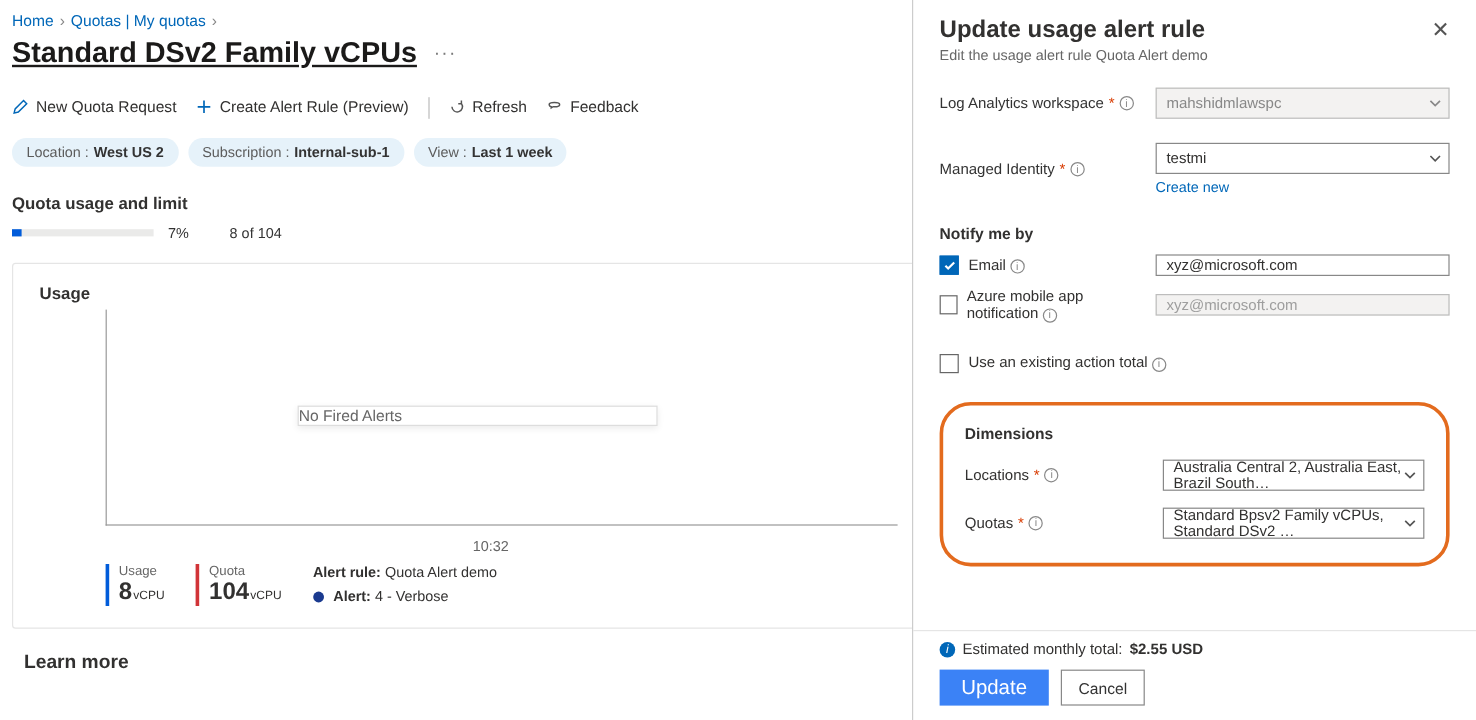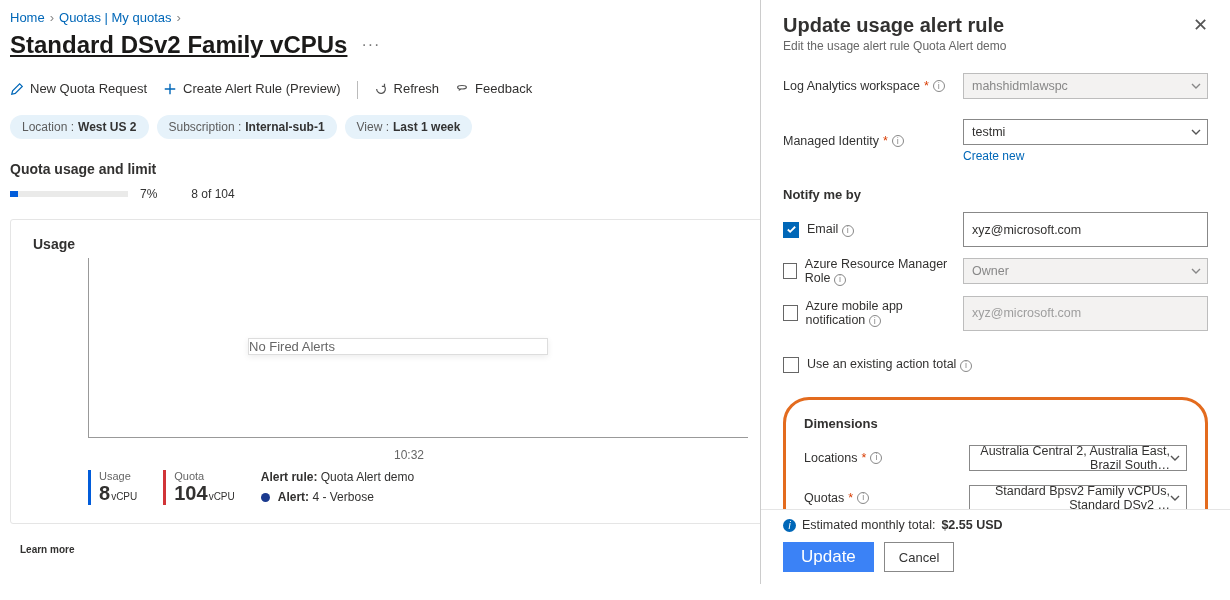--- a/index.html
+++ b/index.html
@@ -33,50 +33,50 @@
   .metrics-row { display: flex; gap: 26px; margin-top: 12px; align-items: flex-start; margin-left: 55px; }
   .metric-box { border-left: 3px solid #015cda; padding-left: 8px; }
   .metric-box.red { border-left-color: #d13438; }
   .metric-box .lbl { font-size: 11px; color: #666; }
   .metric-box .val { font-size: 20px; font-weight: 600; display: flex; align-items: baseline; gap: 1px; }
   .metric-box .unit { font-size: 10px; font-weight: 400; }
   .alert-col { display: flex; flex-direction: column; gap: 6px; font-size: 12px; margin-top: 0; text-align: center; }
   .alert-col .alert-rule strong { font-weight: 600; }
   .alert-col .alert-line { display: flex; align-items: center; gap: 8px; }
   .dotcircle { width: 9px; height: 9px; border-radius: 50%; background: #1a3a8f; display: inline-block; }
-  h3.learnmore { font-weight: 600; font-size: 10px; margin-top: 20px; margin-left: 10px; }
+  h3.learnmore { font-weight: 600; font-size: 16px; margin-top: 20px; margin-left: 10px; }
 
   
-  .panel { position: absolute; right: 0; top: 0; bottom: 16px; width: 470px; border-left: 1px solid #ccc; background: #fff; display: flex; flex-direction: column; }
+  .panel { position: absolute; right: 0; top: 0; bottom: 0; width: 470px; border-left: 1px solid #ccc; background: #fff; display: flex; flex-direction: column; }
   .panel-body { padding: 14px 22px 8px 22px; flex: 1; overflow: hidden; }
   .panel-header { display: flex; justify-content: space-between; align-items: flex-start; }
   .panel h2 { font-size: 20px; font-weight: 600; }
   .panel .sub { font-size: 12px; color: #666; margin-top: 2px; }
   .close-x { font-size: 18px; color: #555; cursor: pointer; }
   .form-row { display: flex; align-items: center; margin-top: 20px; }
   .form-row .label { width: 180px; font-size: 12.5px; color: #333; display: flex; align-items: center; gap: 4px; }
   .req { color: #d83b01; }
   .info-icon { width: 12px; height: 12px; border: 1px solid #888; border-radius: 50%; color: #888; font-size: 9px; display: inline-flex; align-items: center; justify-content: center; line-height: 1; }
   .form-row .control { flex: 1; }
   .select { display: flex; align-items: center; justify-content: space-between; border: 1px solid #888; height: 26px; padding: 0 6px 0 8px; font-size: 12.5px; cursor: pointer; background: #fff; }
   .select.disabled { background: #f3f2f1; color: #888; border-color: #bdbdbd; }
   .select .chev svg { display: block; }
   .link { color: #0067b8; font-size: 12px; cursor: pointer; margin-top: 4px; display: inline-block; }
   .section-label { font-weight: 600; font-size: 13px; margin-top: 24px; }
   .check-row { display: flex; align-items: center; margin-top: 10px; }
   .check-row .chklbl { display: flex; align-items: center; gap: 8px; width: 180px; font-size: 12.5px; }
   .chkbox { width: 16px; height: 16px; border: 1px solid #666; display: inline-flex; align-items: center; justify-content: center; background: #fff; }
   .chkbox.checked { background: #0067b8; border-color: #0067b8; }
   .chkbox.checked svg { display: block; }
-  .textinput { flex: 1; border: 1px solid #888; height: 35px; padding: 0 8px; font-size: 12.5px; display: flex; align-items: center; }
+  .textinput { flex: 1; border: 1px solid #888; height: 18px; padding: 0 8px; font-size: 12.5px; display: flex; align-items: center; }
   .textinput.disabled { background: #f3f2f1; color: #9e9e9e; border-color: #bdbdbd; }
   .singlecheck { display: flex; align-items: center; gap: 8px; margin-top: 26px; font-size: 12.5px; }
   .dimensions-box { border: 3px solid #e36b1e; border-radius: 26px; padding: 16px 18px 20px 18px; margin-top: 24px; }
   .dimensions-box .sec { font-weight: 600; font-size: 13px; }
-  .dim-row { display: flex; align-items: center; margin-top: 14px; text-align: right; }
+  .dim-row { display: flex; align-items: center; margin-top: 14px; }
   .dim-row .label { width: 165px; font-size: 12.5px; display: flex; align-items: center; gap: 4px; }
   .dim-row .control { flex: 1; }
   .panel-footer { border-top: 1px solid #e5e5e5; padding: 8px 22px 12px 22px; }
   .totalline { display: flex; align-items: center; gap: 6px; font-size: 12.5px; }
   .totalline .info-dot { width: 13px; height: 13px; border-radius: 50%; background: #0067b8; color: #fff; font-size: 10px; display: inline-flex; align-items: center; justify-content: center; font-style: italic; }
   .buttons { display: flex; gap: 10px; margin-top: 10px; }
   .btn-primary { background: #3b82f6; color: #fff; border: none; padding: 5px 18px; font-size: 17px; cursor: pointer; }
   .btn-secondary { background: #fff; color: #333; border: 1px solid #888; padding: 5px 14px; font-size: 13px; cursor: pointer; }
 </style>
 </head>
@@ -243,34 +243,20 @@
         <span class="chkbox checked">
             <svg width="11" height="11" viewBox="0 0 12 12">
               <path fill="none" stroke="#fff" stroke-width="2" d="M2 6l2.5 2.5L10 3"></path>
             </svg>
           </span>
         <span><span>Email</span> <span class="info-icon">i</span></span>
       </div>
       <div class="textinput">xyz@microsoft.com</div>
     </div>
 
-    <div class="check-row">
-      <div class="chklbl">
-        <span class="chkbox"></span>
-        <span><span>Azure Resource Manager Role</span> <span class="info-icon">i</span></span>
-      </div>
-      <div class="select disabled" style="flex:1">
-        <span>Owner</span>
-        <span class="chev">
-            <svg width="10" height="10" viewBox="0 0 10 10">
-              <path fill="none" stroke="#888" stroke-width="1.4" d="M1 3l4 4 4-4"></path>
-            </svg>
-          </span>
-      </div>
-    </div>
 
     <div class="check-row">
       <div class="chklbl">
         <span class="chkbox"></span>
         <span><span>Azure mobile app notification</span> <span class="info-icon">i</span></span>
       </div>
       <div class="textinput disabled">xyz@microsoft.com</div>
     </div>
 
     <div class="singlecheck">

